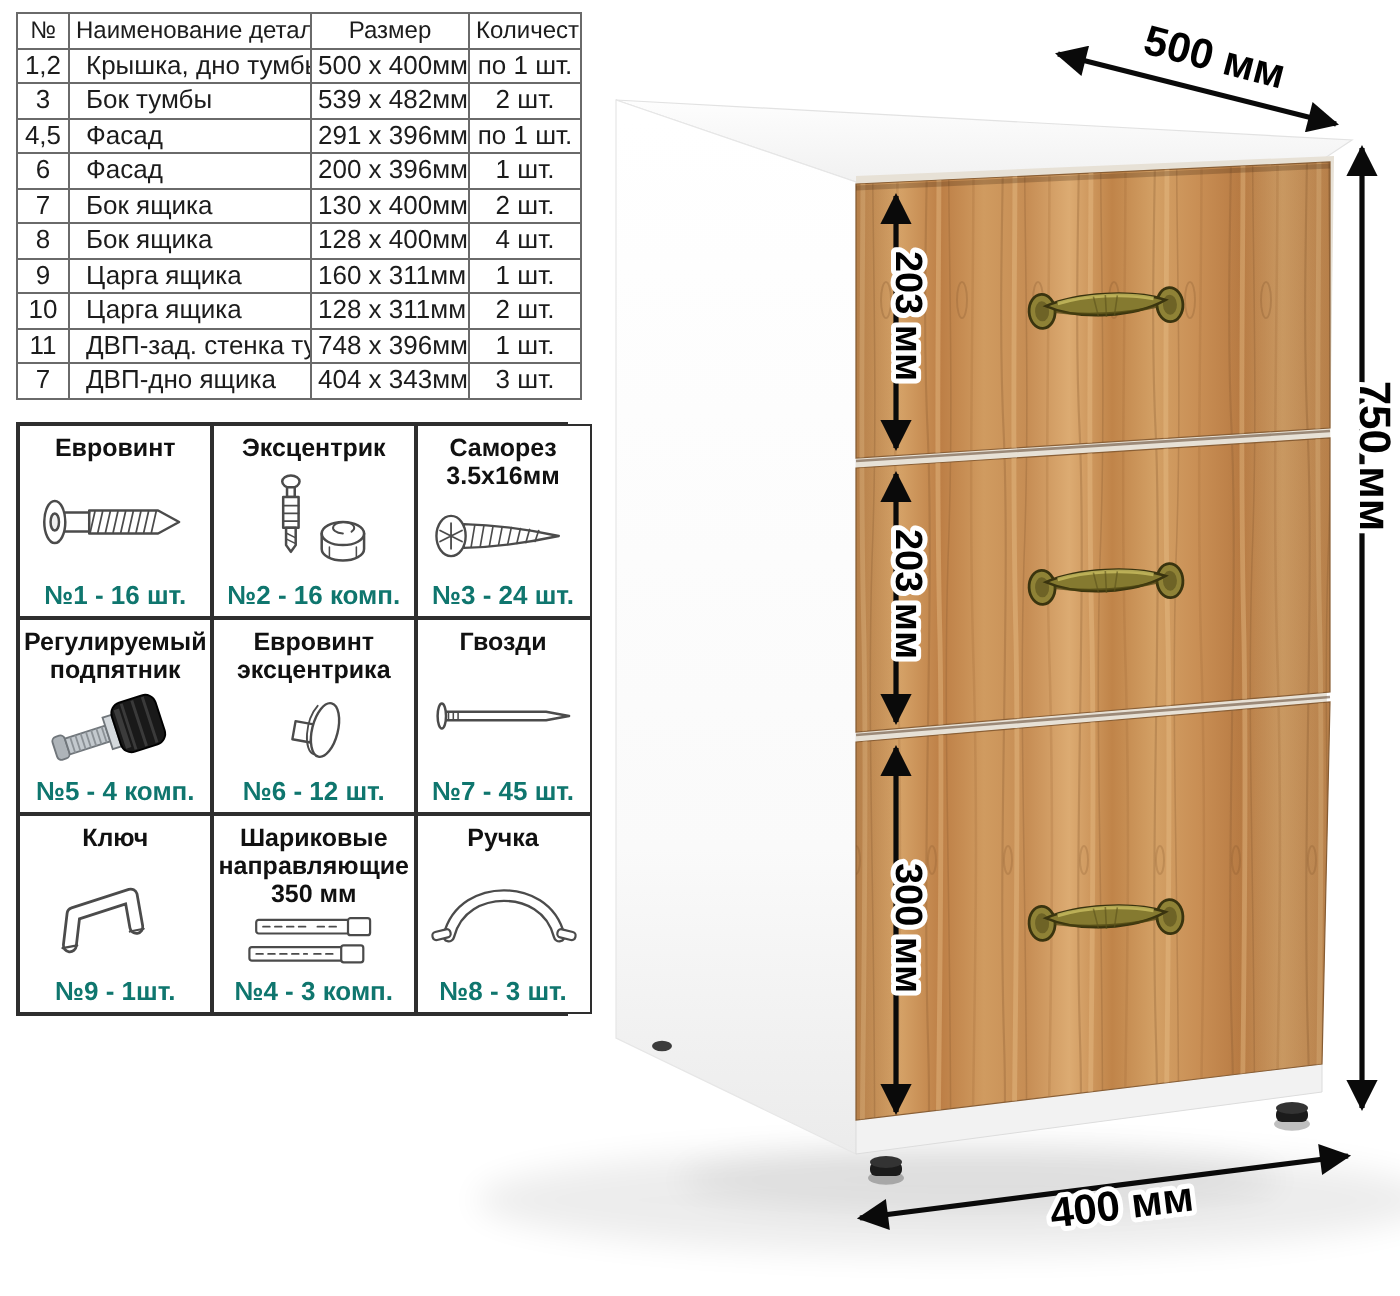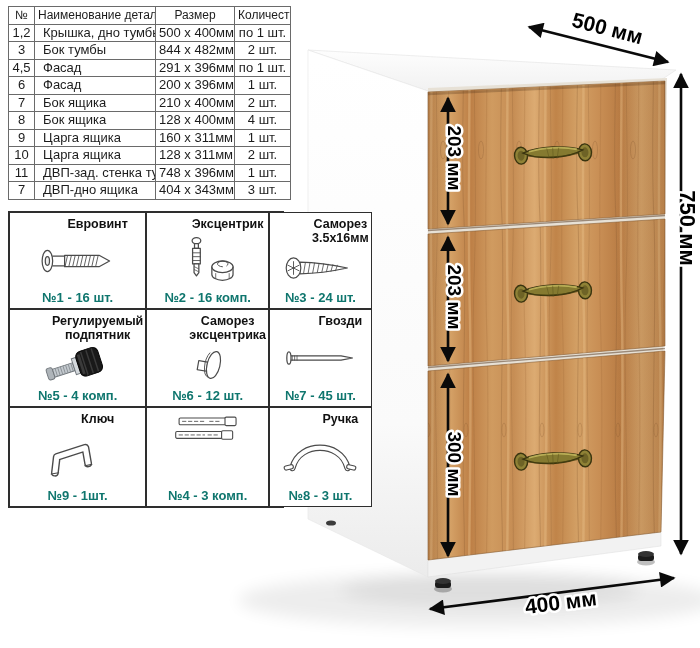--- a/index.html
+++ b/index.html
@@ -15,21 +15,21 @@
   table.parts th{font-size:12px;}
   table.parts td.nm{text-align:left;padding-left:8px;}
 
   
   .hw{position:absolute;left:8px;top:211px;width:274px;display:grid;
       grid-template-columns:1fr 1fr 1fr;grid-template-rows:97px 98px 100px;
       border:1px solid #2e2e2e;background:#2e2e2e;grid-gap:0;}
   .hw-cell{background:#fff;border:1px solid #2e2e2e;display:flex;flex-direction:column;
       align-items:center;justify-content:space-between;padding:4px 2px 3px 2px;
       text-align:center;}
-  .hw-name{font-size:12.5px;font-weight:bold;line-height:1.12;color:#111;margin-left:40px;}
+  .hw-name{font-size:12.5px;font-weight:bold;line-height:1.12;color:#111;}
   .hw-qty{font-size:13px;font-weight:bold;color:#0f766e;}
   .hw-cell svg{flex:0 0 auto;}
 
   
   svg.cab{position:absolute;left:0;top:0;}
   .dimline{stroke:#0a0a0a;stroke-width:2.6;}
   .dimtxt{font-family:"Liberation Sans",sans-serif;font-weight:bold;fill:#000;
           paint-order:stroke;stroke:#ffffff;stroke-width:5px;stroke-linejoin:round;
           text-anchor:middle;}
   .ic{stroke:#4b4b4b;fill:#fff;stroke-width:1.3;stroke-linejoin:round;stroke-linecap:round;}
@@ -188,39 +188,39 @@
     </tr>
     <tr>
       <td>1,2</td>
       <td class="nm">Крышка, дно тумбы</td>
       <td>500 x 400мм</td>
       <td>по 1 шт.</td>
     </tr>
     <tr>
       <td>3</td>
       <td class="nm">Бок тумбы</td>
-      <td>844 x 482мм</td>
+      <td>539 x 482мм</td>
       <td>2 шт.</td>
     </tr>
     <tr>
       <td>4,5</td>
       <td class="nm">Фасад</td>
       <td>291 x 396мм</td>
       <td>по 1 шт.</td>
     </tr>
     <tr>
       <td>6</td>
       <td class="nm">Фасад</td>
       <td>200 x 396мм</td>
       <td>1 шт.</td>
     </tr>
     <tr>
       <td>7</td>
       <td class="nm">Бок ящика</td>
-      <td>210 x 400мм</td>
+      <td>130 x 400мм</td>
       <td>2 шт.</td>
     </tr>
     <tr>
       <td>8</td>
       <td class="nm">Бок ящика</td>
       <td>128 x 400мм</td>
       <td>4 шт.</td>
     </tr>
     <tr>
       <td>9</td>
@@ -307,21 +307,21 @@
           <rect x="37" y="17" width="5" height="18" fill="#d4d9dd" stroke="#70767b" stroke-width="1"></rect>
           <rect x="42" y="12" width="25" height="28" rx="6" fill="#191919" stroke="#000"></rect>
           <path d="M49,13 v26 M55,13 v26 M61,13 v26" stroke="#3a3a3a" stroke-width="1.6"></path>
           <rect x="44" y="15" width="3" height="22" fill="#4a4a4a" opacity="0.7"></rect>
         </g>
       </svg>
       <div class="hw-qty">№5 - 4 комп.</div>
     </div>
 
     <div class="hw-cell">
-      <div class="hw-name">Саморез эксцентрика</div>
+      <div class="hw-name">Евровинт эксцентрика</div>
       <svg width="82" height="44" viewBox="0 0 84 48">
         <g class="ic">
           <rect x="31" y="20" width="10" height="10" transform="rotate(10 36 25)"></rect>
           <ellipse cx="48" cy="24" rx="7" ry="15" transform="rotate(14 48 24)"></ellipse>
           <path d="M44,10.8 a7,15 14 0 0 -2,26.5" fill="none" stroke-width="1"></path>
         </g>
       </svg>
       <div class="hw-qty">№6 - 12 шт.</div>
     </div>
 
@@ -343,20 +343,21 @@
         <g fill="none" stroke-linecap="round" stroke-linejoin="round">
           <path d="M17,43 L19,26 L50,16 L53,33" stroke="#4b4b4b" stroke-width="8.5"></path>
           <path d="M17,43 L19,26 L50,16 L53,33" stroke="#fff" stroke-width="5.5"></path>
           <path d="M13,44.5 l8,-1.5 M49.5,35.5 l7.5,-1.5" stroke="#4b4b4b" stroke-width="1.2"></path>
         </g>
       </svg>
       <div class="hw-qty">№9 - 1шт.</div>
     </div>
 
     <div class="hw-cell">
+      <div class="hw-name">Шариковые направляющие 350 мм</div>
       <svg width="82" height="34" viewBox="0 0 84 40">
         <g class="ic" stroke-width="1.1">
           <rect x="8" y="7" width="62" height="8" rx="1.5"></rect>
           <rect x="62" y="6" width="13" height="10" rx="1.5"></rect>
           <path d="M12,11 h28 M44,11 h12" stroke-dasharray="4 3" stroke-width="1"></path>
           <rect x="4" y="23" width="62" height="8" rx="1.5"></rect>
           <rect x="58" y="22" width="13" height="10" rx="1.5"></rect>
           <path d="M8,27 h30 M42,27 h12" stroke-dasharray="4 3" stroke-width="1"></path>
         </g>
       </svg>

